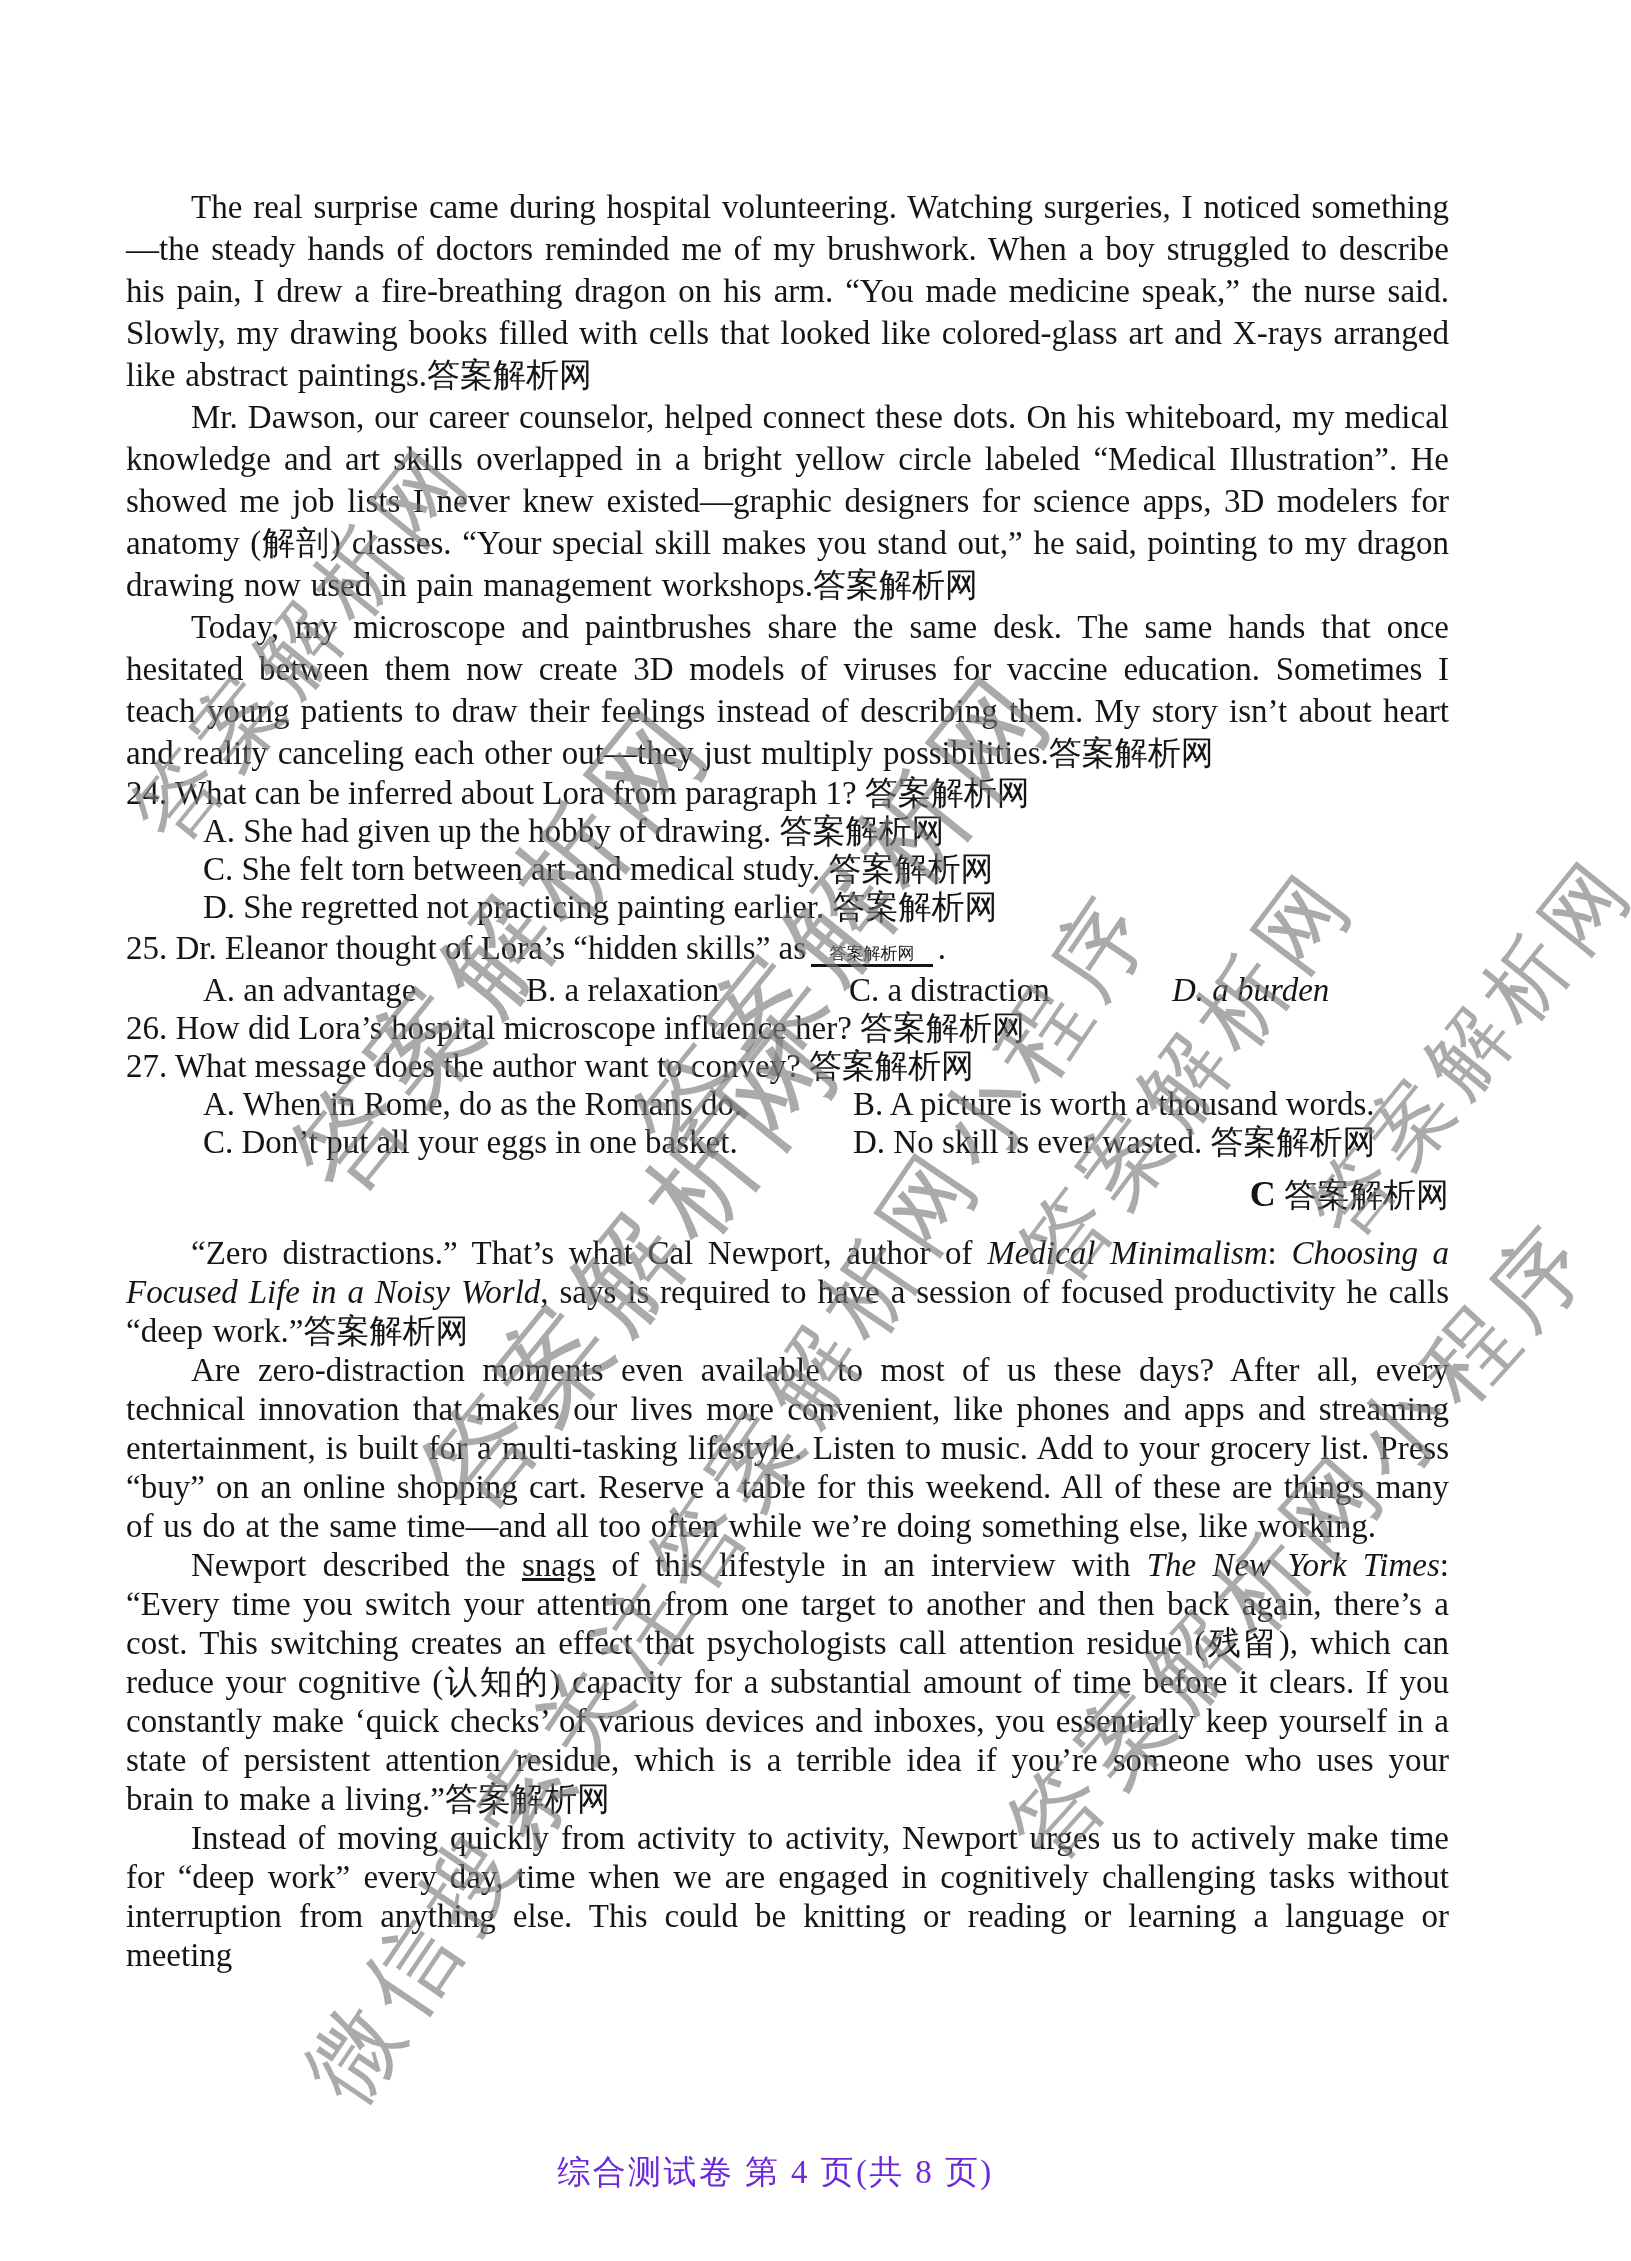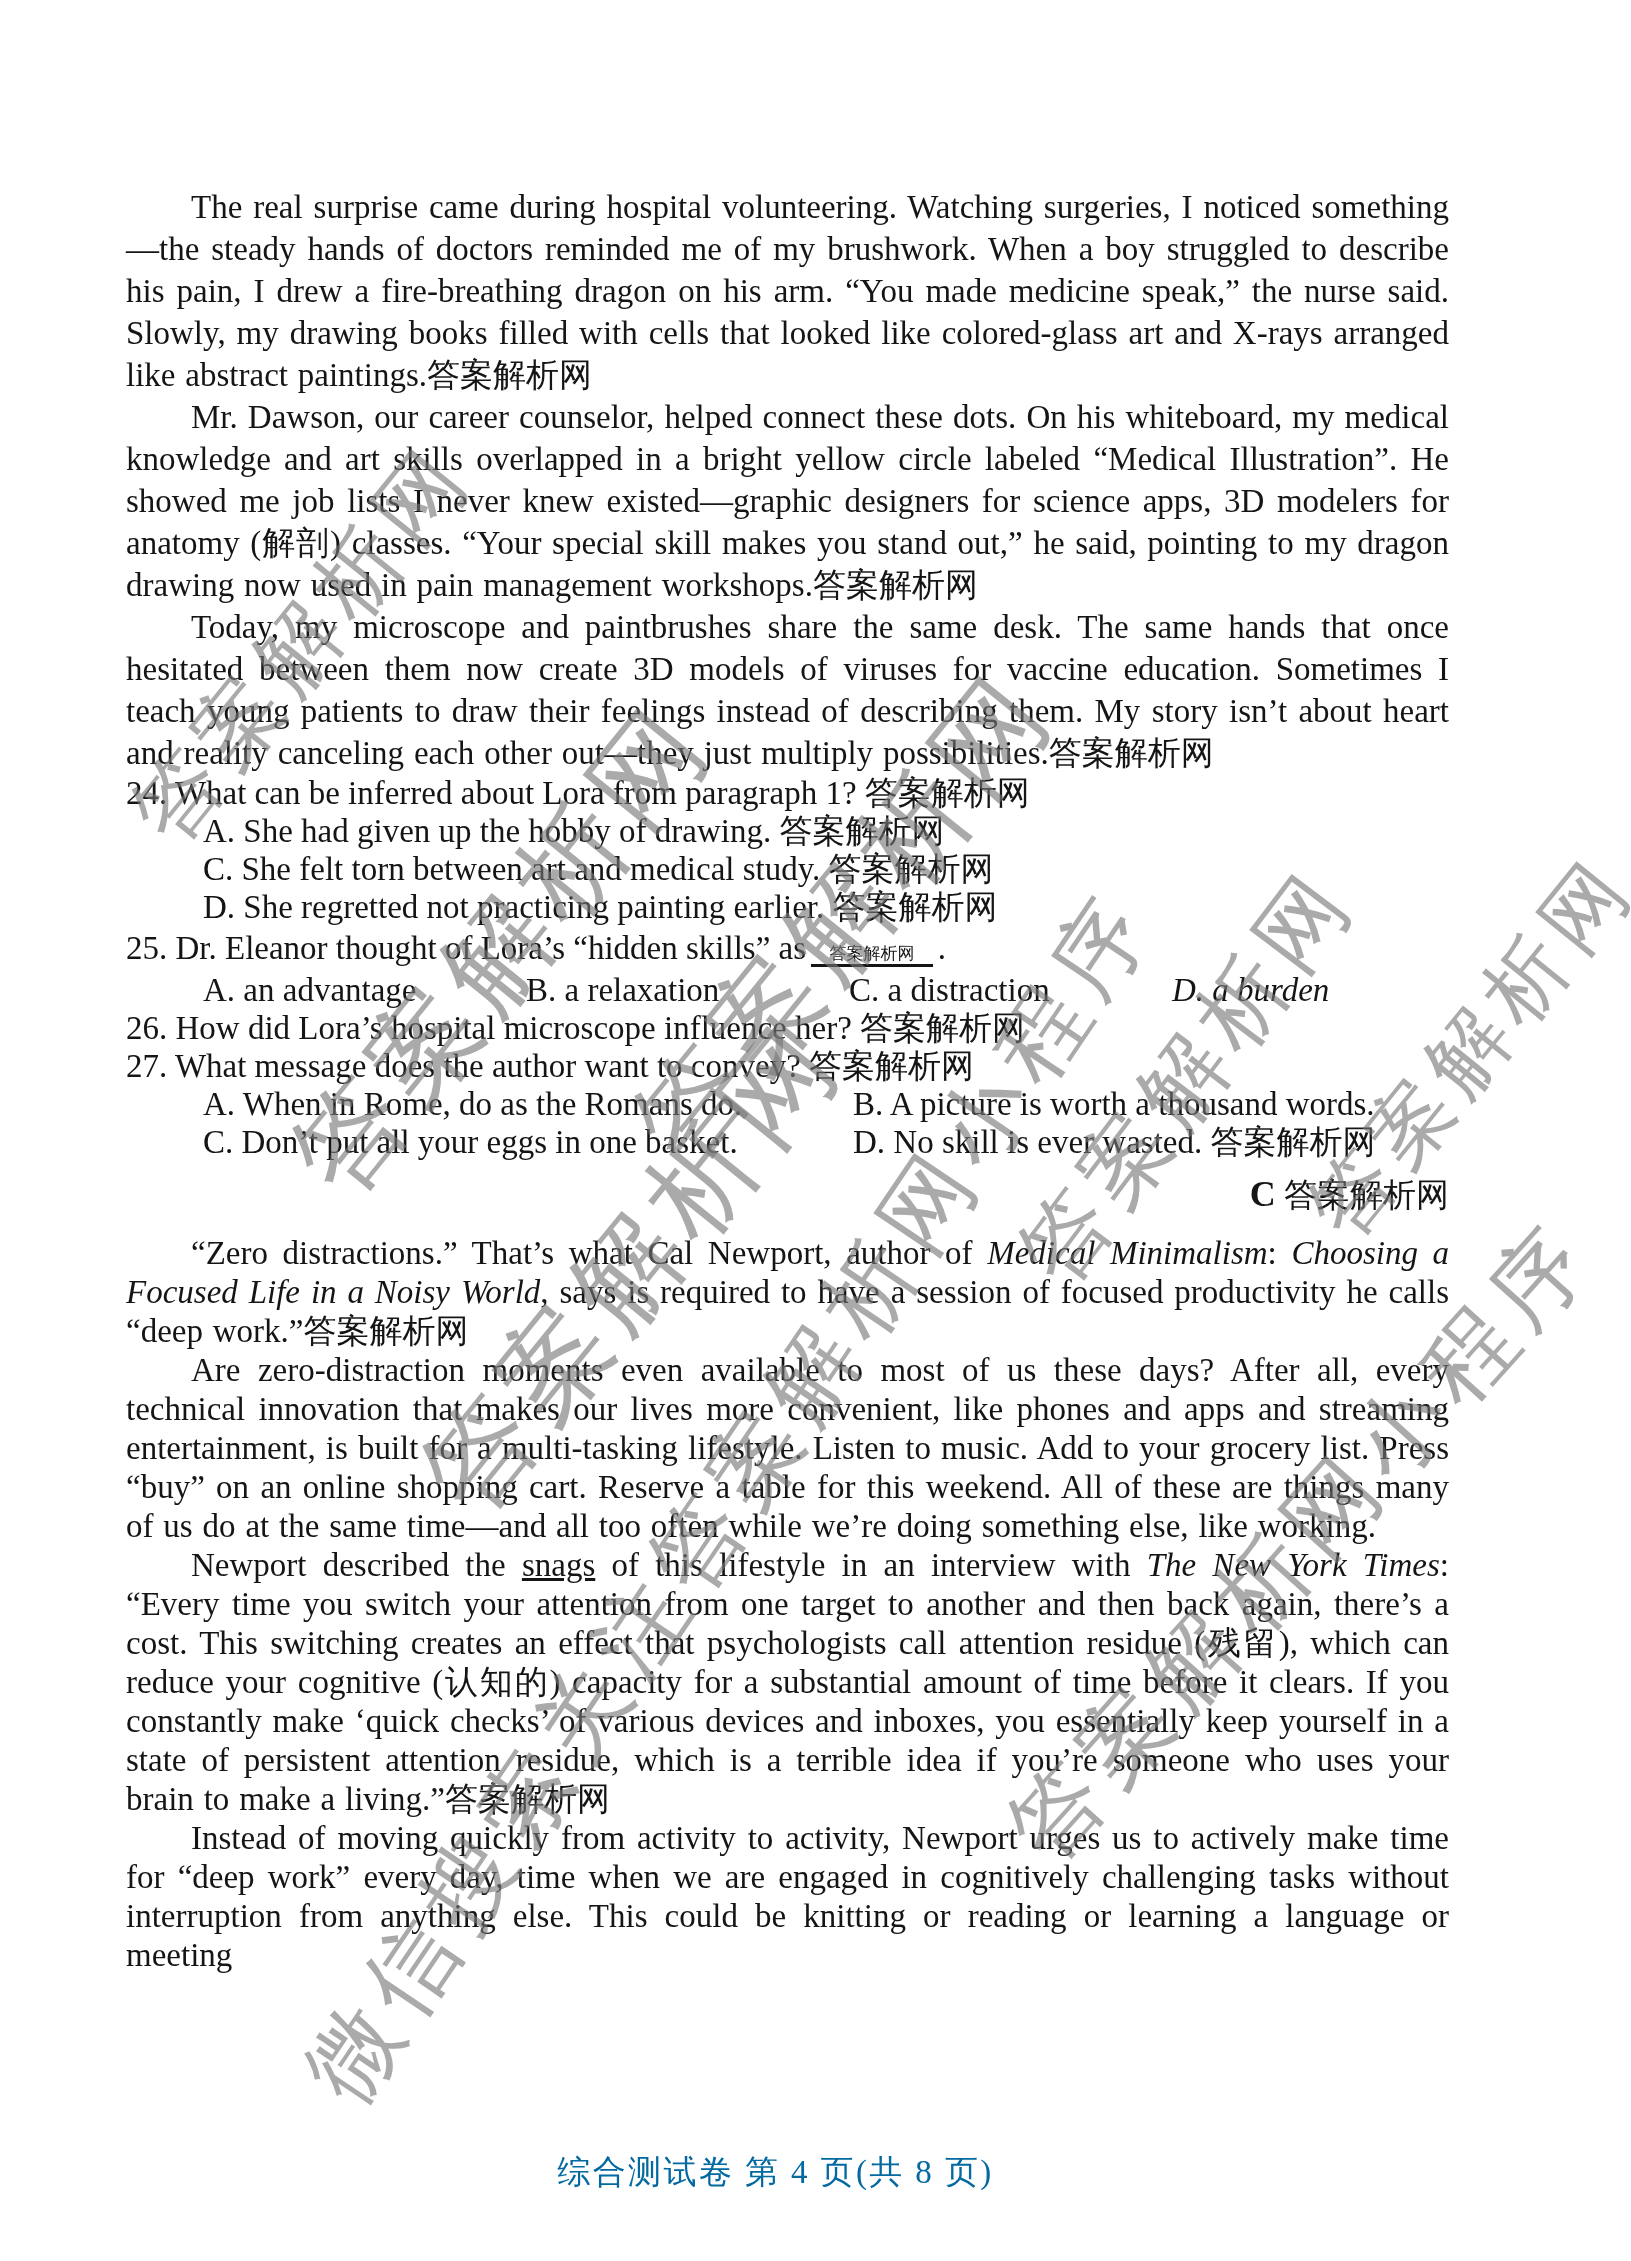--- a/index.html
+++ b/index.html
@@ -76,21 +76,21 @@
   }
   .head-letter{ font-weight:bold; font-size:36px; }
   
   .page-footer{
     position:absolute;
     left:114px; top:2150px;
     width:1323px;
     text-align:center;
     font-size:33px;
     letter-spacing:2.4px;
-    color:#0369a1;
+    color:#6d28d9;
     z-index:1;
   }
   
   .wm{
     position:absolute;
     z-index:5;
     color:#777777;
     opacity:.62;
     white-space:nowrap;
     pointer-events:none;

